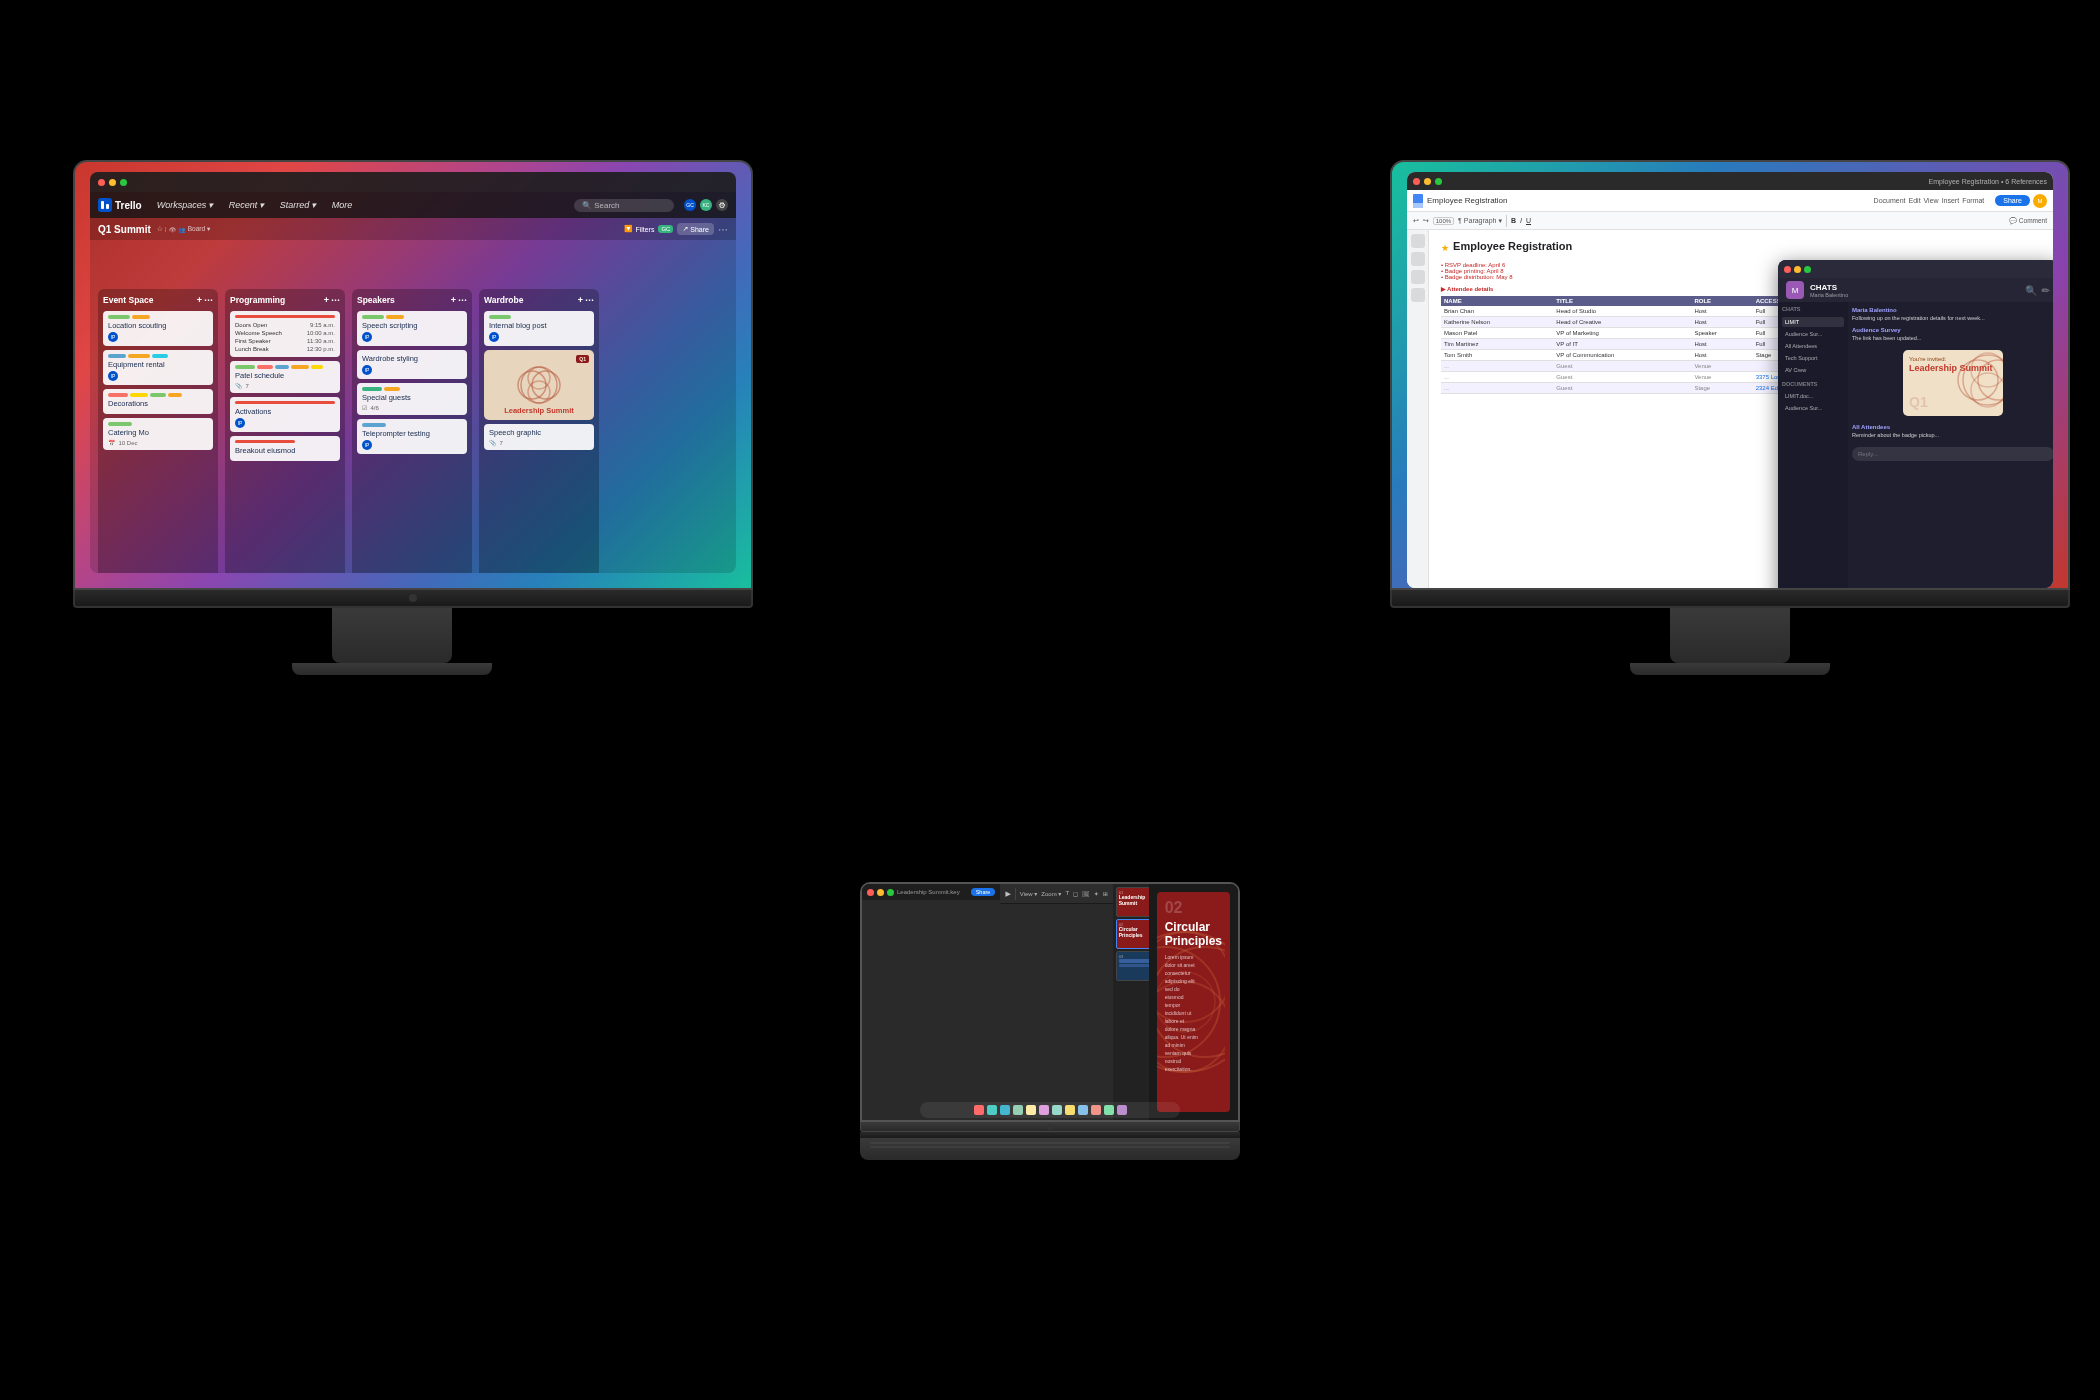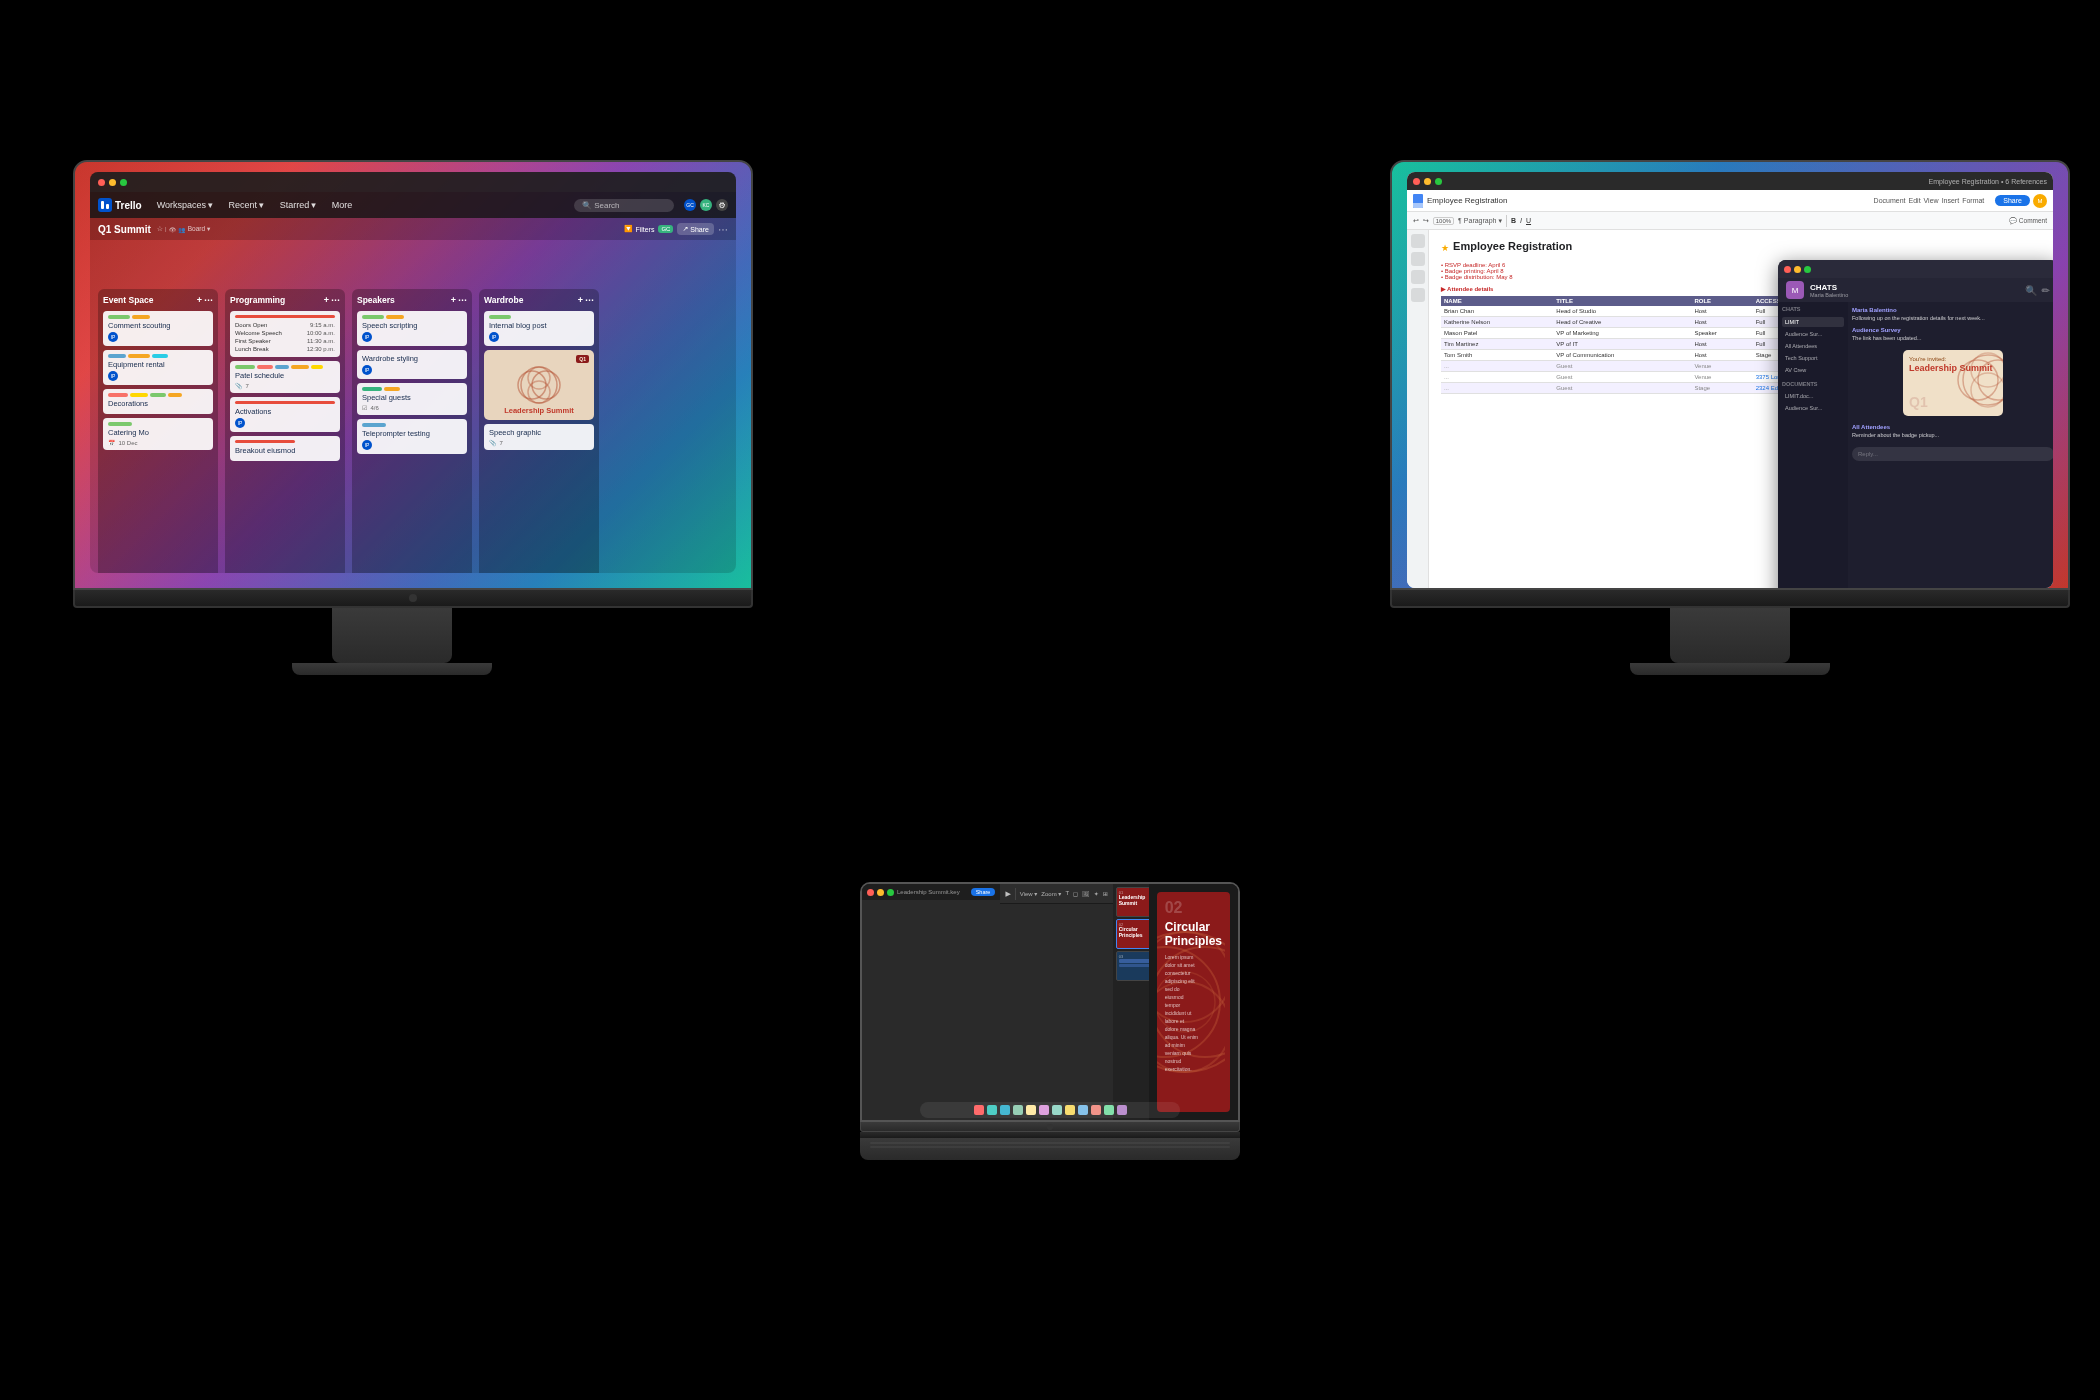--- a/index.html
+++ b/index.html
@@ -141,20 +141,21 @@
 
     .menu-item {
       font-size: 9px;
       color: rgba(255,255,255,0.85);
       padding: 2px 5px;
       border-radius: 3px;
       cursor: pointer;
       display: flex;
       align-items: center;
       gap: 2px;
+      font-style: italic;
     }
 
     .trello-search {
       margin-left: auto;
       background: rgba(255,255,255,0.15);
       border-radius: 12px;
       padding: 2px 8px;
       font-size: 8px;
       color: rgba(255,255,255,0.6);
       width: 100px;
@@ -869,21 +870,21 @@
               <span style="font-size:9px;cursor:pointer;">+</span>
               <span style="font-size:9px;cursor:pointer;">⋯</span>
             </div>
           </div>
 
           <div class="trello-card">
             <div class="multi-label">
               <div class="label-chip" style="width:22px;background:#7bc86c;"></div>
               <div class="label-chip" style="width:18px;background:#f5a623;"></div>
             </div>
-            <div class="card-title">Comment scouting</div>
+            <div class="card-title">Location scouting</div>
             <div class="card-meta">
               <div class="card-avatar">IP</div>
             </div>
           </div>
 
           <div class="trello-card">
             <div class="multi-label">
               <div class="label-chip" style="width:18px;background:#5ba4cf;"></div>
               <div class="label-chip" style="width:22px;background:#f5a623;"></div>
               <div class="label-chip" style="width:16px;background:#29cce5;"></div>

